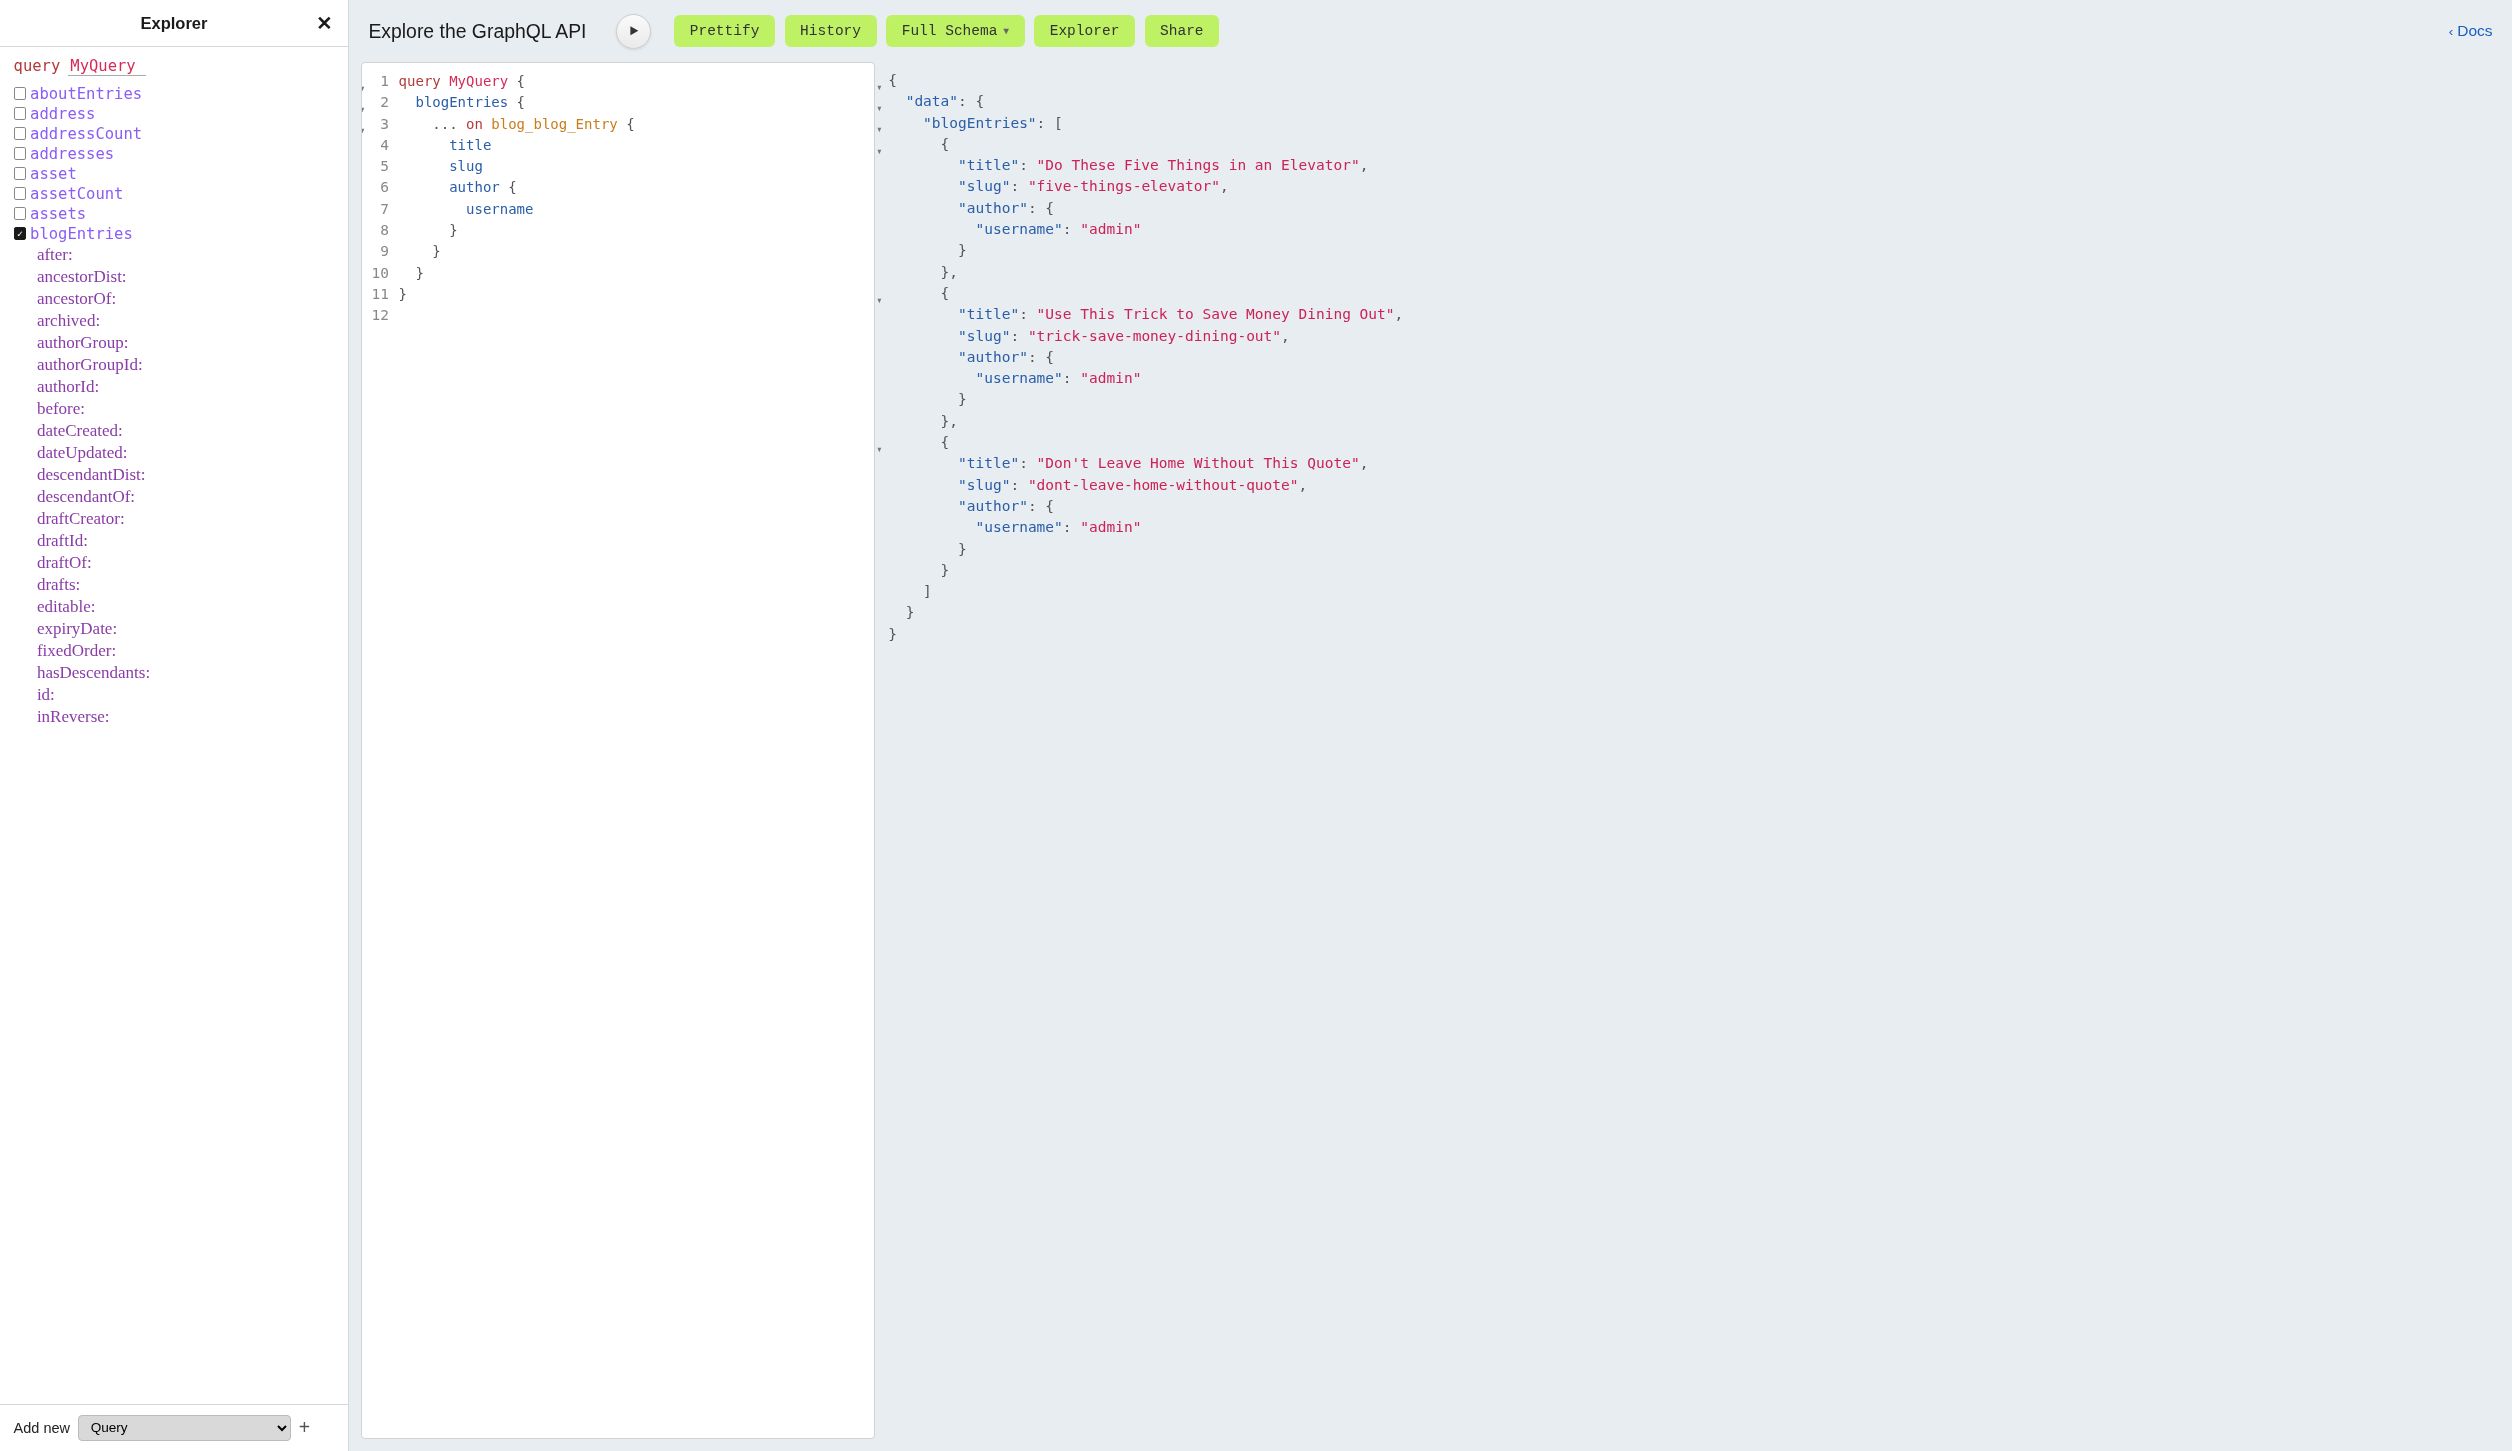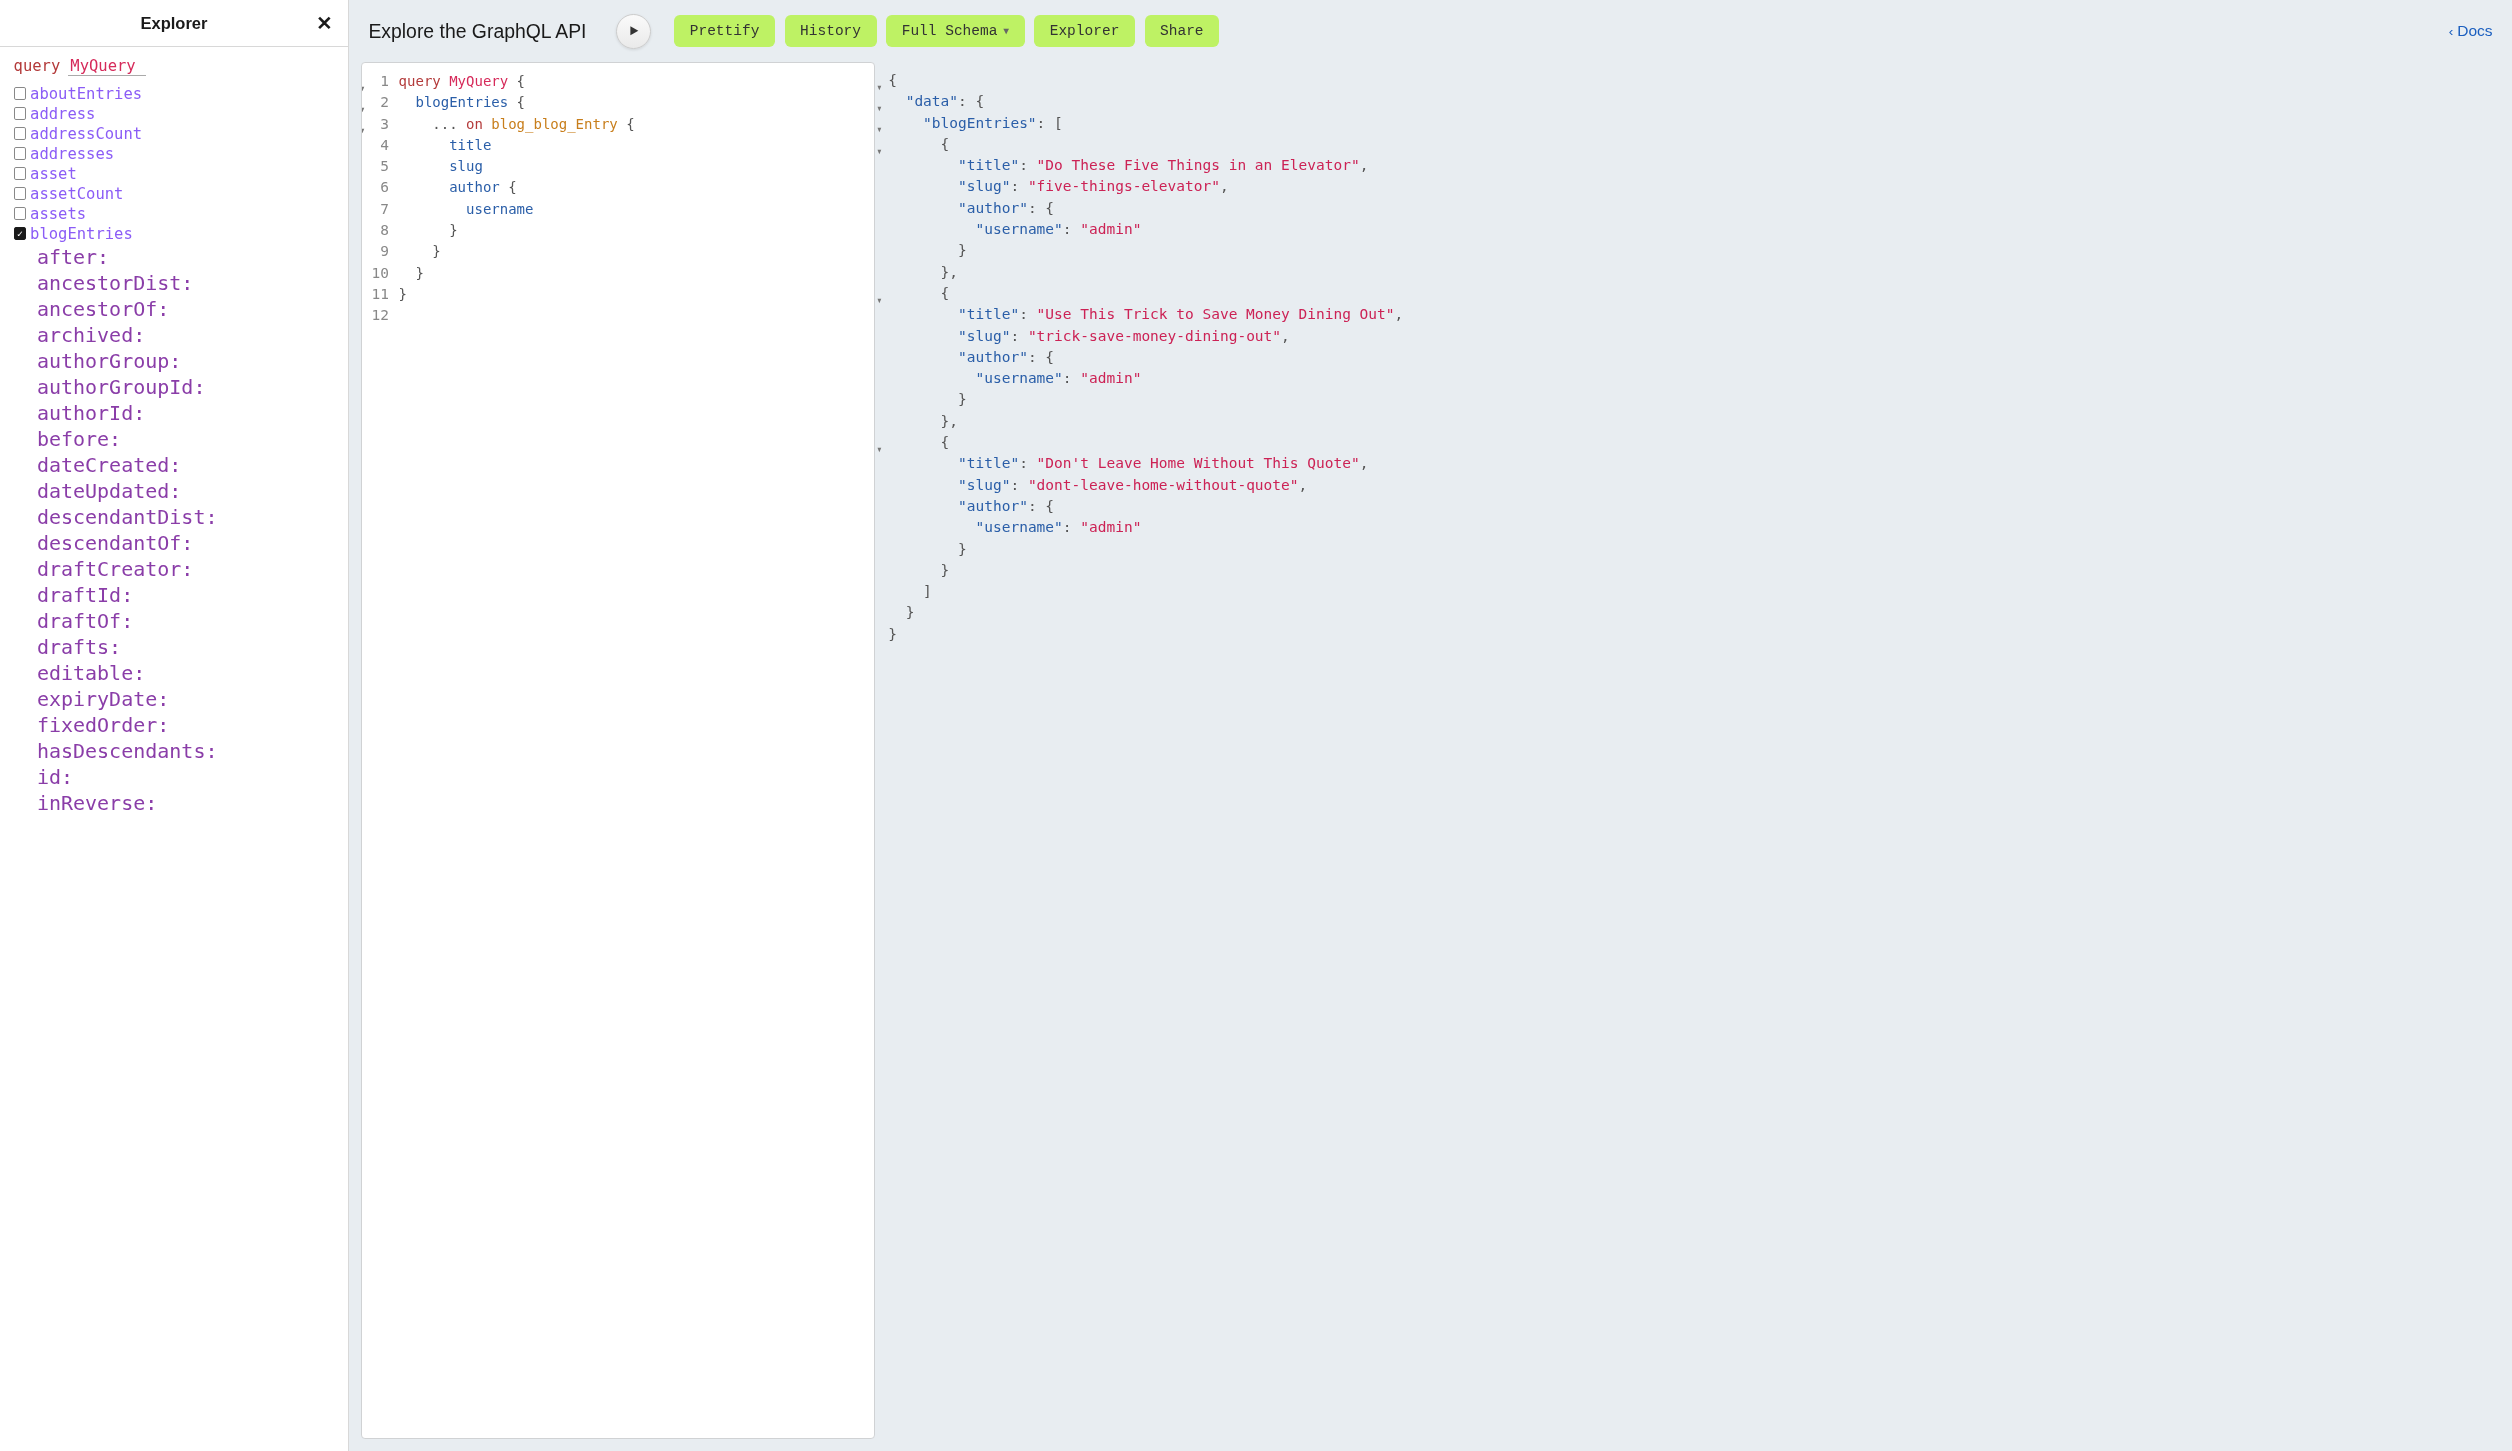--- a/index.html
+++ b/index.html
@@ -15,21 +15,21 @@
 .query-line { margin-bottom: 7.8px; }
 .kw-query { color: #b33a3a; font-size: 15.5px; }
 .query-name { color: #d62a5a; background: #fff; border: none; border-bottom: 1px solid #aaa; font-size: 15.5px; font-family: inherit; padding: 0 1.9px; width: 78px; }
 .field-list { list-style: none; }
 .field-item { display: flex; align-items: center; gap: 3.9px; padding: 1px 0; font-size: 15.5px; }
 .field-item .cb { width: 12.6px; height: 12.6px; border: 1px solid #888; border-radius: 1.9px; flex-shrink: 0; display: inline-flex; align-items: center; justify-content: center; background:#fff; }
 .field-item .cb.checked { background: #1a1a1a; border-color: #1a1a1a; }
 .field-item .cb.checked::after { content: "✓"; color: #fff; font-size: 9.7px; line-height: 1; }
 .field-label { color: #8b5cf6; }
 .arg-list { list-style: none; margin-left: 19.4px; }
-.arg-item { display: flex; align-items: center; gap: 3.9px; padding: 1px 0; font-size: 20px; }
+.arg-item { display: flex; align-items: center; gap: 3.9px; padding: 1px 0; font-size: 17px; font-family: Liberation Serif, serif; }
 .arg-label { color: #8a3da8; }
 .explorer-footer { border-top: 1px solid #d8d8d8; padding: 9.7px 13.6px; display: flex; align-items: center; gap: 7.8px; }
 .addnew-label { font-size: 14.5px; color: #222; }
 .addnew-select { flex: 1; background: #d9d9d9; border: 1px solid #bbb; border-radius: 3.9px; padding: 3.9px 7.8px; font-size: 13.6px; max-width: 213px; }
 .plus-btn { font-size: 19.4px; color: #555; cursor: pointer; }
 
 
 .main { flex: 1; display: flex; flex-direction: column; background: #e8edf1; min-width: 0; }
 .topbar { display: flex; align-items: center; gap: 11.6px; padding: 13.6px 19.4px; }
 .topbar-title { font-weight: 400; font-size: 19.4px; color: #1a1a1a; margin-right: 18px; }
@@ -197,20 +197,27 @@
         </li>
         <li class="arg-item">
           <span class="cb"></span>
           <span class="arg-label">id:</span>
         </li>
         <li class="arg-item">
           <span class="cb"></span>
           <span class="arg-label">inReverse:</span>
         </li>
       </ul>
+  </div>
+  <div class="explorer-footer">
+    <span class="addnew-label">Add new</span>
+    <select class="addnew-select">
+      <option>Query</option>
+    </select>
+    <span class="plus-btn">+</span>
   </div>
 </div>
 
 <div class="main">
   <div class="topbar">
     <span class="topbar-title">Explore the GraphQL API</span>
     <div class="play-btn">
       <svg viewBox="0 0 24 24">
           <path d="M6 4l14 8-14 8z" fill="#333"></path>
         </svg>

